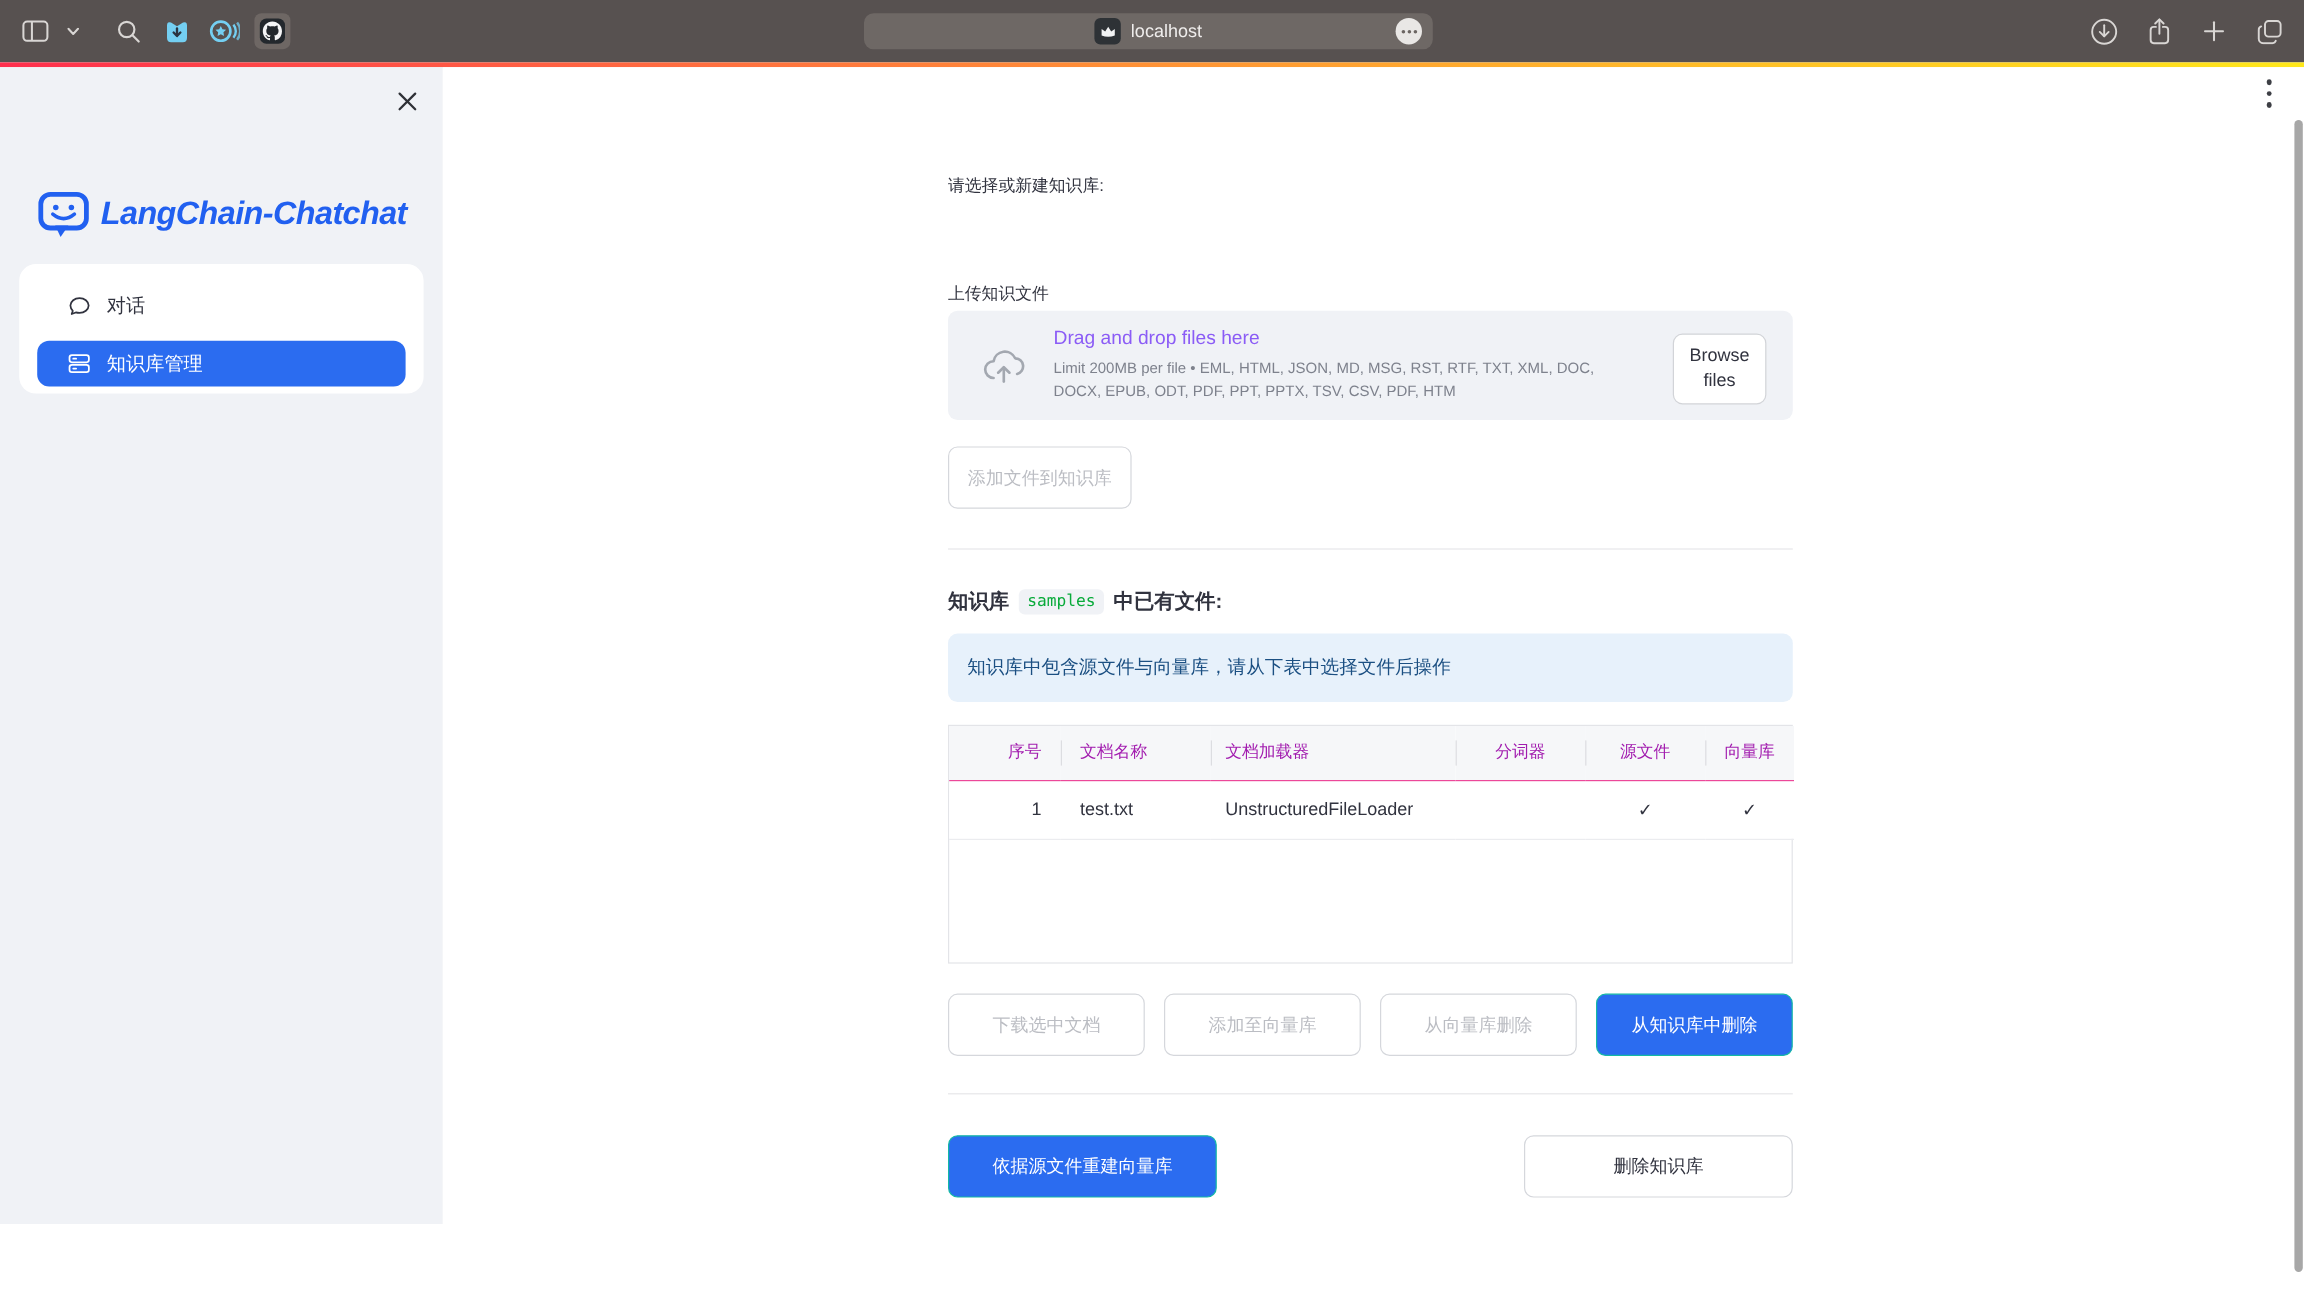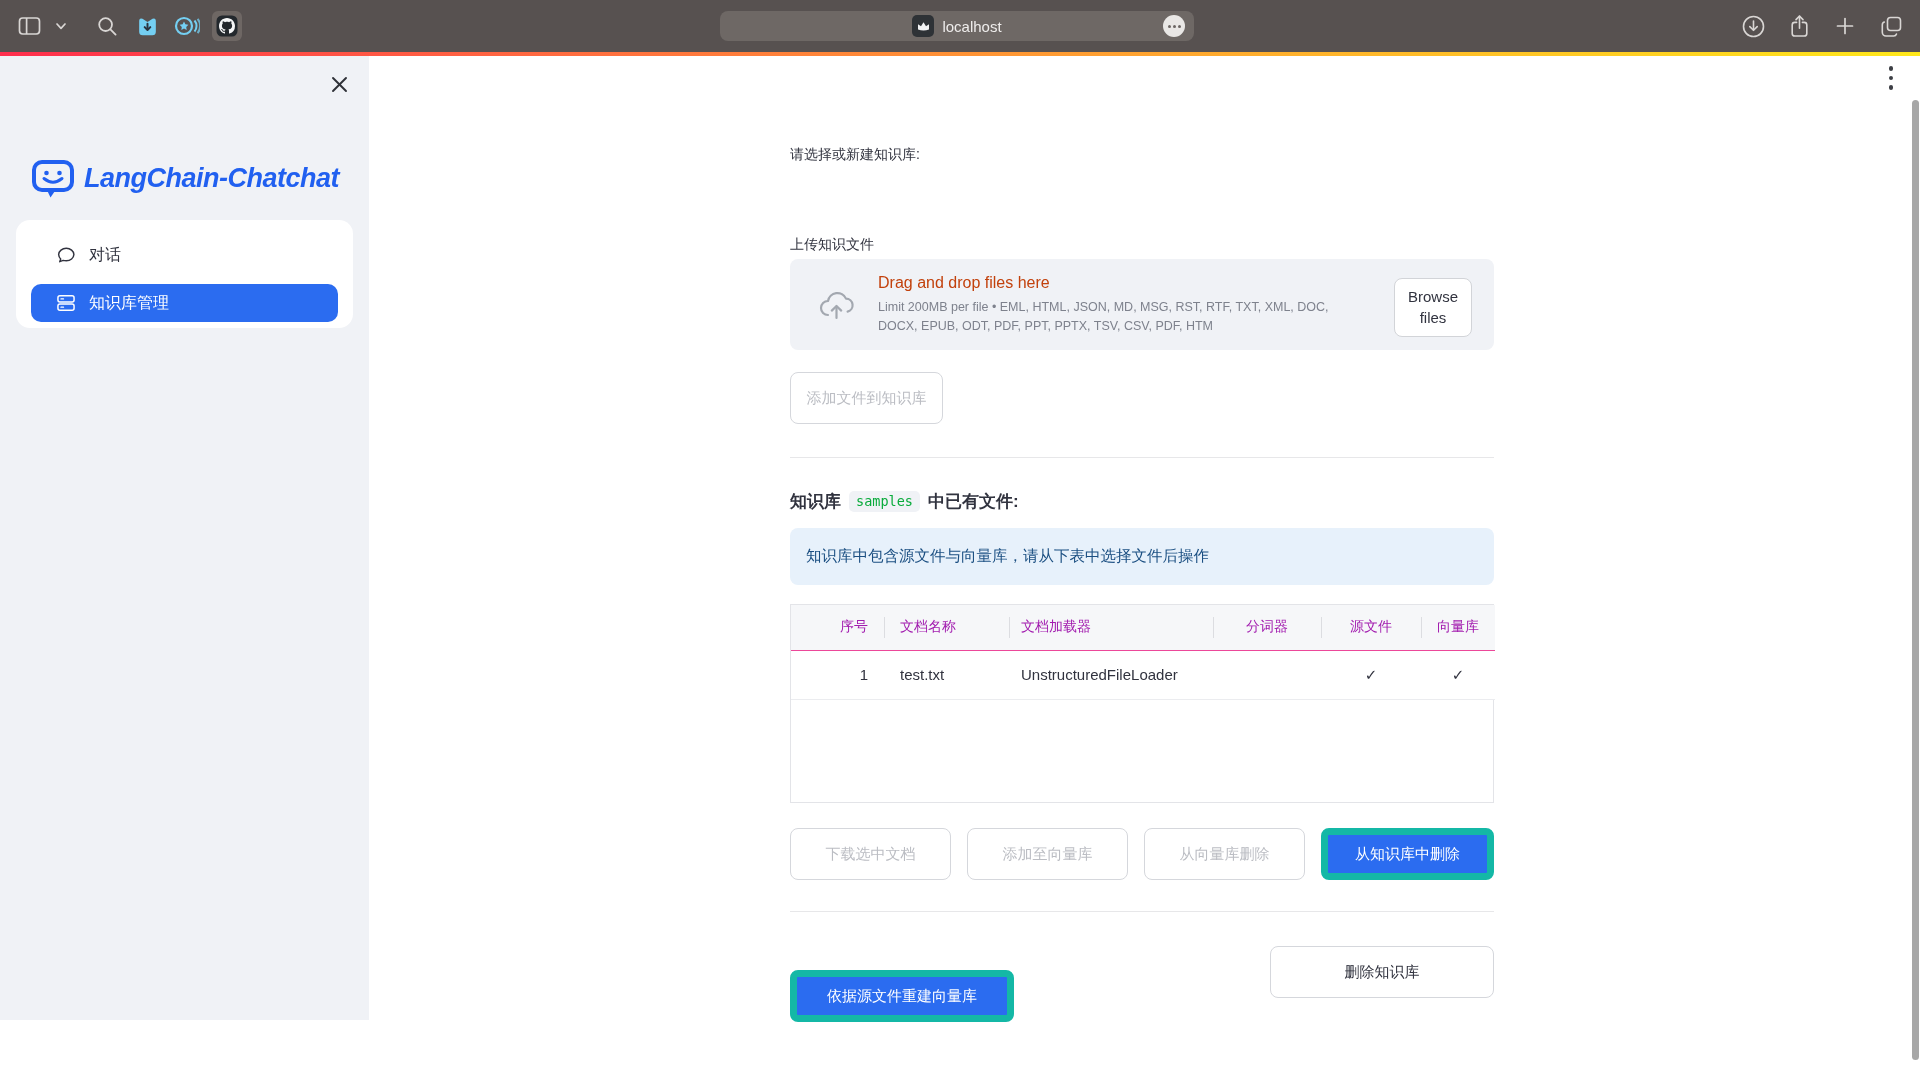--- a/index.html
+++ b/index.html
@@ -48,28 +48,28 @@
   .content { position:absolute; left:421px; top:0; width:704px; height:1024px; }
   .field-label { position:absolute; left:0; font-size:14px; color:#31333f; }
   .kb-label { top:90px; }
   .select { position:absolute; top:122px; left:0; width:704px; height:40px; background:#f0f2f6; border-radius:8px;
             display:flex; align-items:center; padding:0 12px; font-size:15.5px; color:#31333f; cursor:pointer; }
   .select svg { position:absolute; right:13px; top:14px; }
   .upload-label { top:180px; }
   .dropzone { position:absolute; top:203px; left:0; width:704px; height:91px; background:#f0f2f6; border-radius:8px;
               display:flex; align-items:center; padding-left:26px; }
   .drop-text { margin-left:22px; width:452px; }
-  .drop-title { font-size:16px; color:#c2410c; margin-bottom:6px; }
+  .drop-title { font-size:16px; color:#8b5cf6; margin-bottom:6px; }
   .drop-hint { font-size:12.5px; line-height:1.45; color:#7e828d; }
   .browse-btn { position:absolute; right:22px; top:19px; width:78px; height:59px; background:#fff;
                 border:1px solid #d2d4d8; border-radius:8px; display:flex; align-items:center; justify-content:center;
                 text-align:center; font-size:15px; line-height:1.35; color:#31333f; cursor:pointer; }
   .btn { display:flex; align-items:center; justify-content:center; height:52px; border-radius:8px; font-size:15px; cursor:pointer; }
   .btn.disabled { background:#fff; border:1px solid #d5d7dc; color:#bbbdc3; }
-  .btn.primary  { background:#2b6cf0; border:7px solid #14b8a6; color:#fff; }
+  .btn.primary  { background:#2b6cf0; border:1px solid #14b8a6; color:#fff; }
   .btn.secondary{ background:#fff; border:1px solid #d5d7dc; color:#31333f; }
   .add-btn { position:absolute; top:316px; left:0; width:153px; }
   .h-divider { position:absolute; left:0; width:704px; height:1px; background:#e7e7e9; }
   .divider1 { top:401px; } .divider2 { top:855px; }
   .files-heading { position:absolute; top:434px; left:0; font-size:17px; font-weight:700; color:#31333f;
                    display:flex; align-items:center; }
   .code-pill { margin:0 8px; padding:2px 7px 3px; background:#f0f2f6; border-radius:5px;
                font-family:"DejaVu Sans Mono","Liberation Mono",monospace; font-size:13.5px; font-weight:400; color:#09ab3b;text-align:center; }
   .info-box { position:absolute; top:472px; left:0; width:704px; height:57px; background:#e7f1fb; border-radius:8px;
               display:flex; align-items:center; padding:0 16px; font-size:15.5px; font-weight:500; color:#1b4f82; }
@@ -80,21 +80,21 @@
   thead th:not(:first-child)::before { content:""; position:absolute; left:0; top:12px; bottom:12px; width:1px; background:#dcdde1; }
   tbody td { height:49px; border-bottom:1px solid #ebecef; font-size:15px; color:#31333f; background:#fff; }
   .col-num  { width:93px;  text-align:right; padding-right:16px; }
   .col-name { width:125px; text-align:left;  padding-left:16px; }
   .col-loader { width:204px; text-align:left; padding-left:12px; }
   .col-splitter { width:108px; text-align:center; }
   .col-src { width:100px; text-align:center; }
   .col-vec { width:74px;  text-align:center; }
   .actions-row { position:absolute; top:772px; left:0; width:704px; display:flex; gap:16px; }
   .actions-row .btn { flex:1; }
-  .rebuild-btn { position:absolute; top:890px; left:0; width:224px;margin-top:24px; }
+  .rebuild-btn { position:absolute; top:890px; left:0; width:224px; }
   .delete-kb-btn { position:absolute; top:890px; left:480px; width:224px; }
   .bottom-strip { position:absolute; left:0; bottom:0; width:1920px; height:8px; background:#fff; }
 </style>
 </head>
 <body>
 
 <div class="chrome">
   <div class="chrome-left">
     <div class="tool-btn">
       <svg width="23" height="22" viewBox="0 0 23 22">

